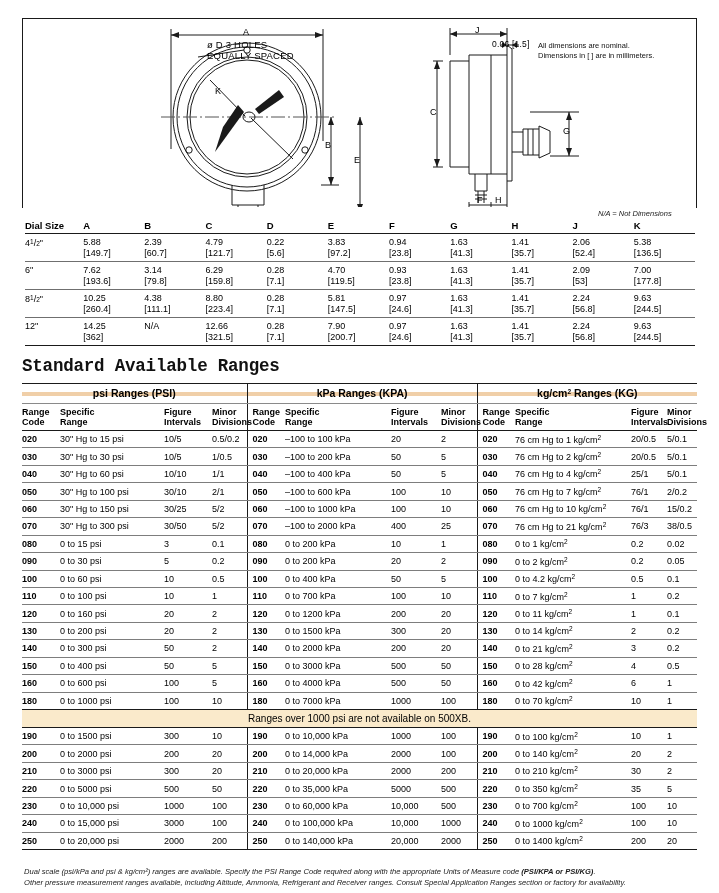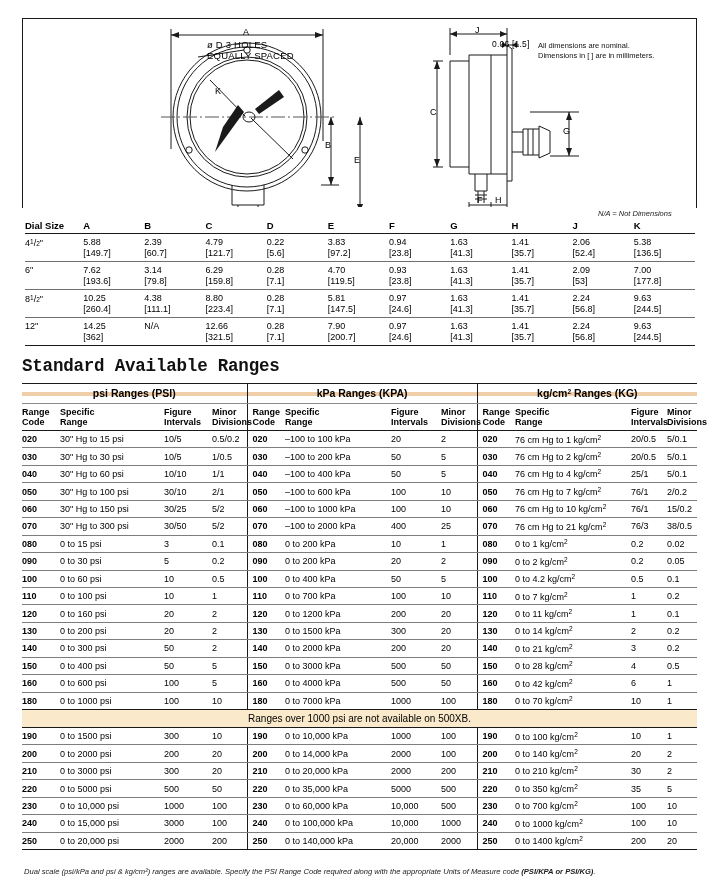--- a/index.html
+++ b/index.html
@@ -954,15 +954,16 @@
             <td>20</td>
           </tr>
         </tbody>
     </table>
   </div>
 
   <div class="footnotes">
     <div>
       <span>Dual scale (psi/kPa and psi &amp; kg/cm²) ranges are available. Specify the PSI Range Code required along with the appropriate Units of Measure code </span><b>(PSI/KPA or PSI/KG)</b><span>.</span>
     </div>
+    <div>Other pressure measurement ranges available, including Altitude, Ammonia, Refrigerant and Receiver ranges. Consult Special Application Ranges section or factory for availability.</div>
   </div>
 
 </div>
 
 </body></html>

